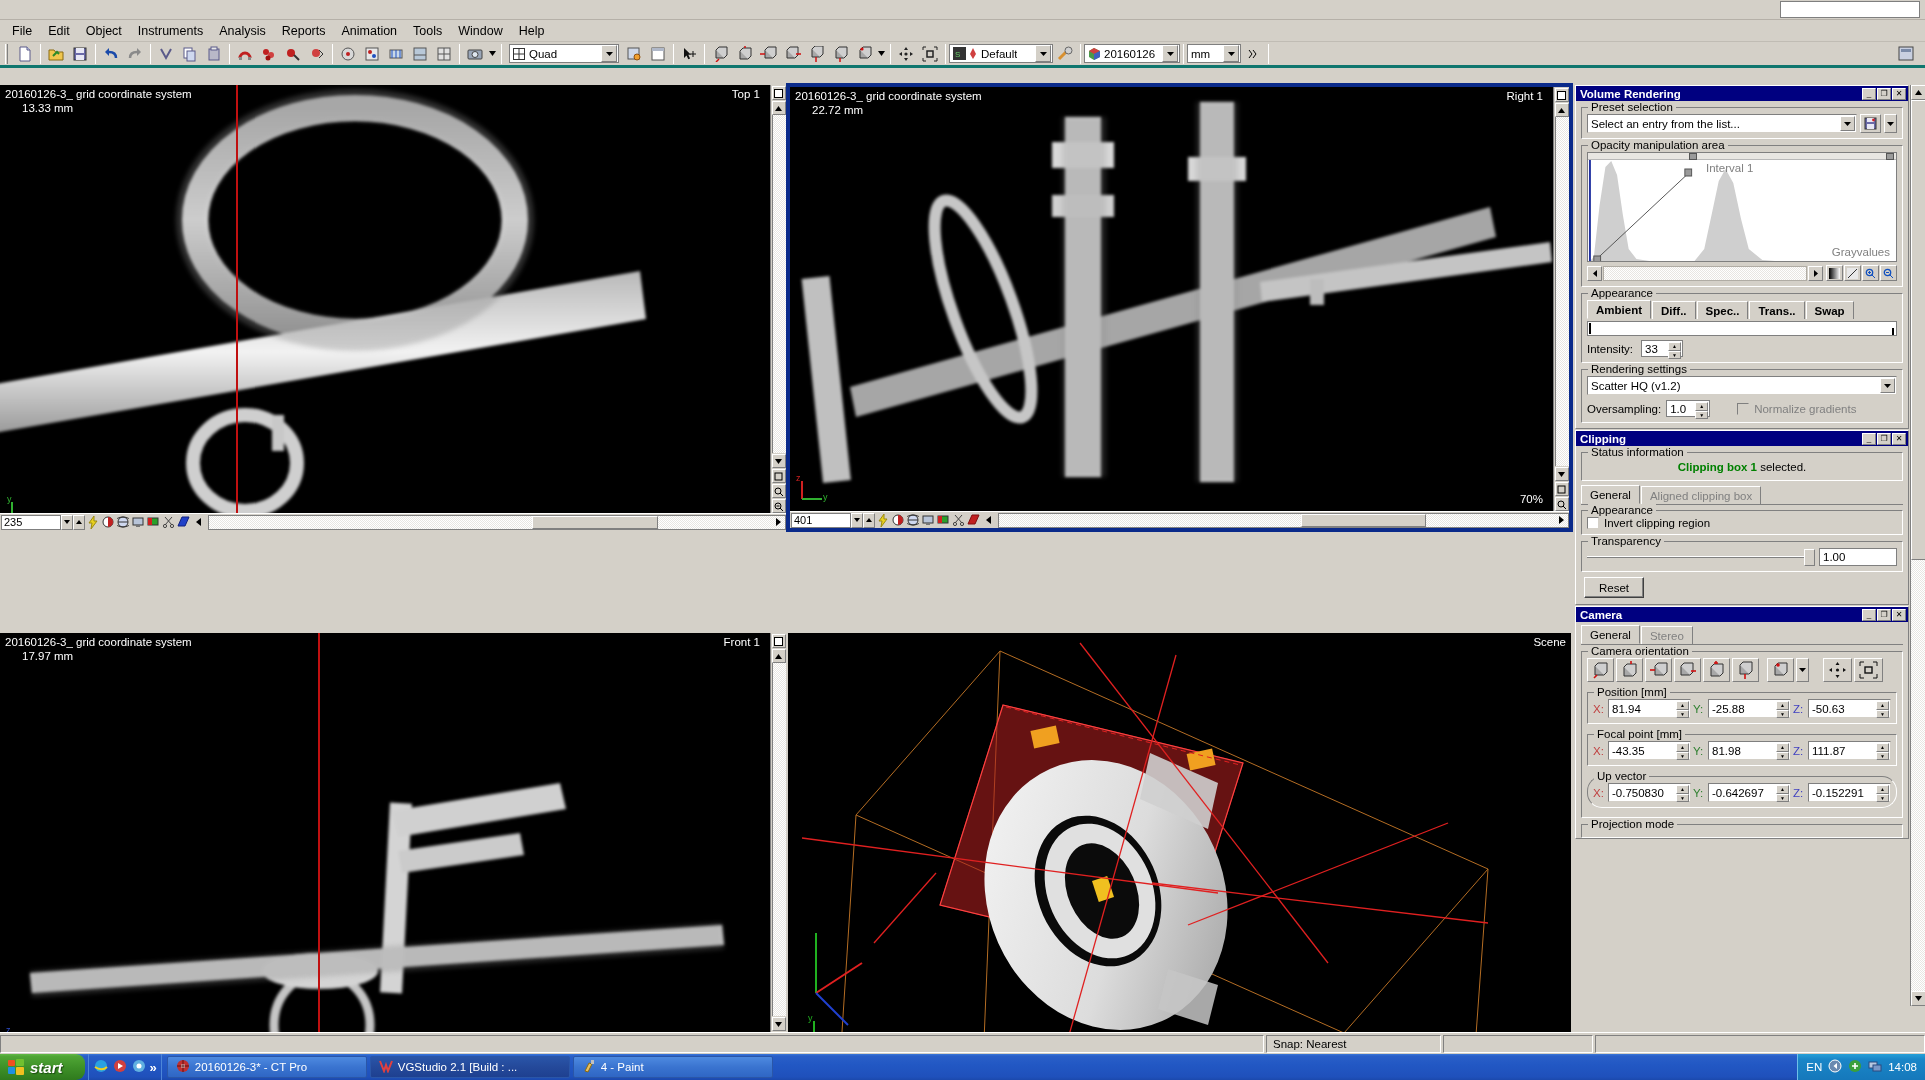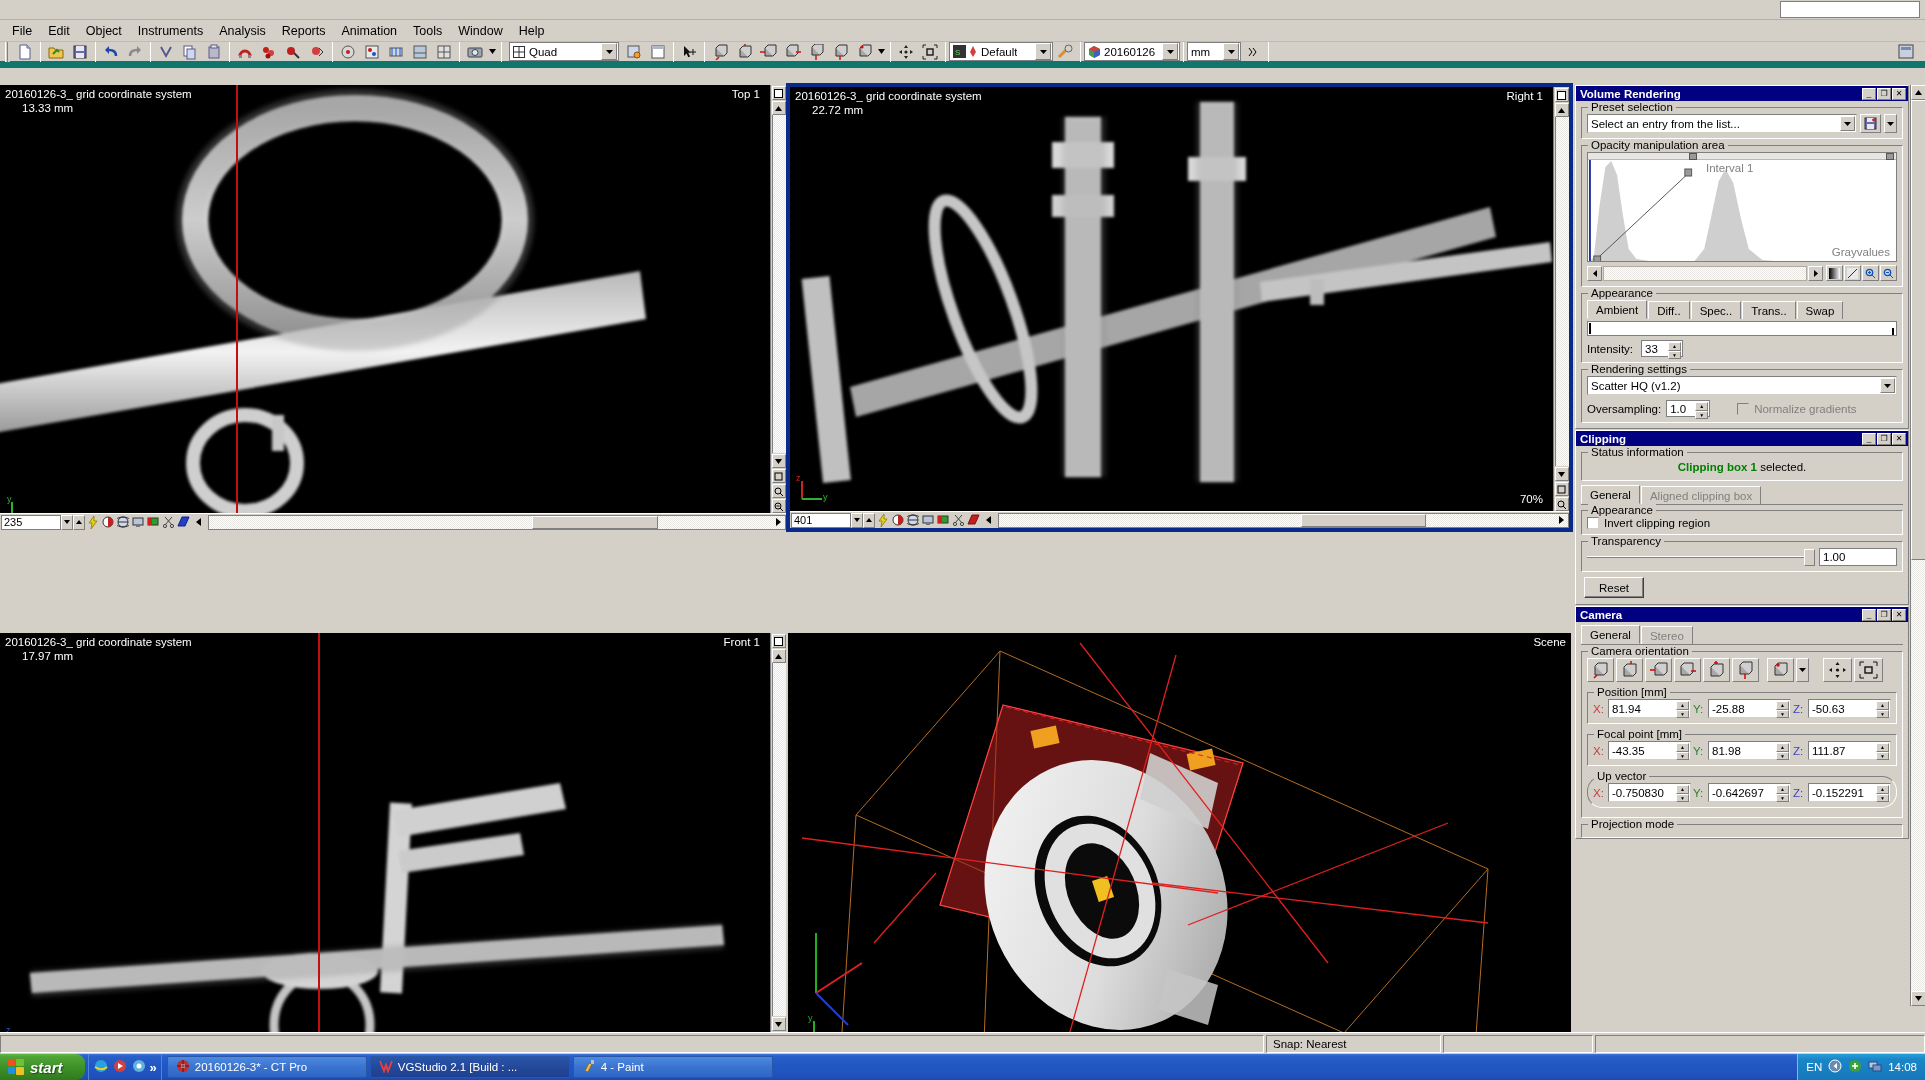--- a/index.html
+++ b/index.html
@@ -17,21 +17,21 @@
   .titlestrip .tbox { position:absolute; left:1780px; top:1px; width:140px; height:17px;
       background:#fff; border:1px solid #7f7f7f; }
 
   
   .menubar { height:22px; background:#d4d0c8; display:flex; align-items:center; padding-left:4px;
       border-bottom:1px solid #c0bcb4; }
   .menu-item { padding:2px 8px; font-size:12.5px; cursor:default; white-space:nowrap; }
 
   
   .toolbar { height:26px; background:#d4d0c8; display:flex; align-items:center; padding:0 2px;
-      border-bottom:7px solid #0f766e; }
+      border-bottom:3px solid #0f766e; }
   .tb-grip { width:5px; height:20px; margin:0 3px;
       background:linear-gradient(90deg,#fff 0 1px,#d4d0c8 1px 2px,#808080 2px 3px,#d4d0c8 3px 5px); }
   .tbtn { width:22px; height:22px; margin:0 1px; display:inline-flex; align-items:center;
       justify-content:center; border:1px solid transparent; position:relative; }
   .tbtn svg { display:block; }
   .tb-drop { width:11px; height:22px; display:inline-flex; align-items:center; justify-content:center; }
   .tb-sep { width:1px; height:20px; background:#808080; border-right:1px solid #fff; margin:0 3px; }
   .combo { height:19px; border:1px solid #7f7f7f; background:#fff; display:inline-flex;
       align-items:center; font-size:11.5px; padding-left:3px; position:relative; }
   .combo .arrow { width:16px; height:17px; background:#d4d0c8; border:1px solid #fff;
@@ -1163,21 +1163,21 @@
                 <svg width="11" height="11" viewBox="0 0 11 11">
                   <circle cx="4.5" cy="4.5" r="3.2" fill="none" stroke="#1050c0" stroke-width="1.3"></circle>
                   <path d="M3 4.5h3M7 7l3 3" stroke="#1050c0"></path>
                 </svg>
               </div>
           </div>
         </div>
 
         <div class="gbox">
           <span class="legend">Appearance</span>
-          <div class="tabrow" style="border-bottom:none;">
+          <div class="tabrow" style="border-bottom:none;font-weight:bold;">
             <div class="tab sel">Ambient</div>
             <div class="tab">Diff..</div>
             <div class="tab">Spec..</div>
             <div class="tab">Trans..</div>
             <div class="tab">Swap</div>
           </div>
           <div class="slider" style="margin-top:2px;">
             <div style="position:absolute;left:1px;top:1px;width:2px;height:11px;background:#000;"></div>
             <div style="position:absolute;right:2px;top:6px;width:2px;height:7px;background:#000;"></div>
           </div>

